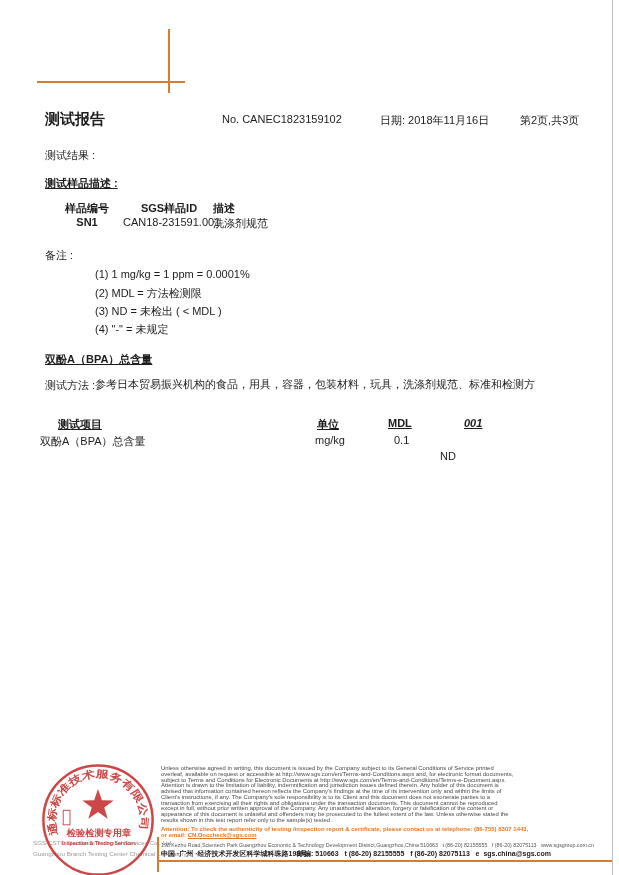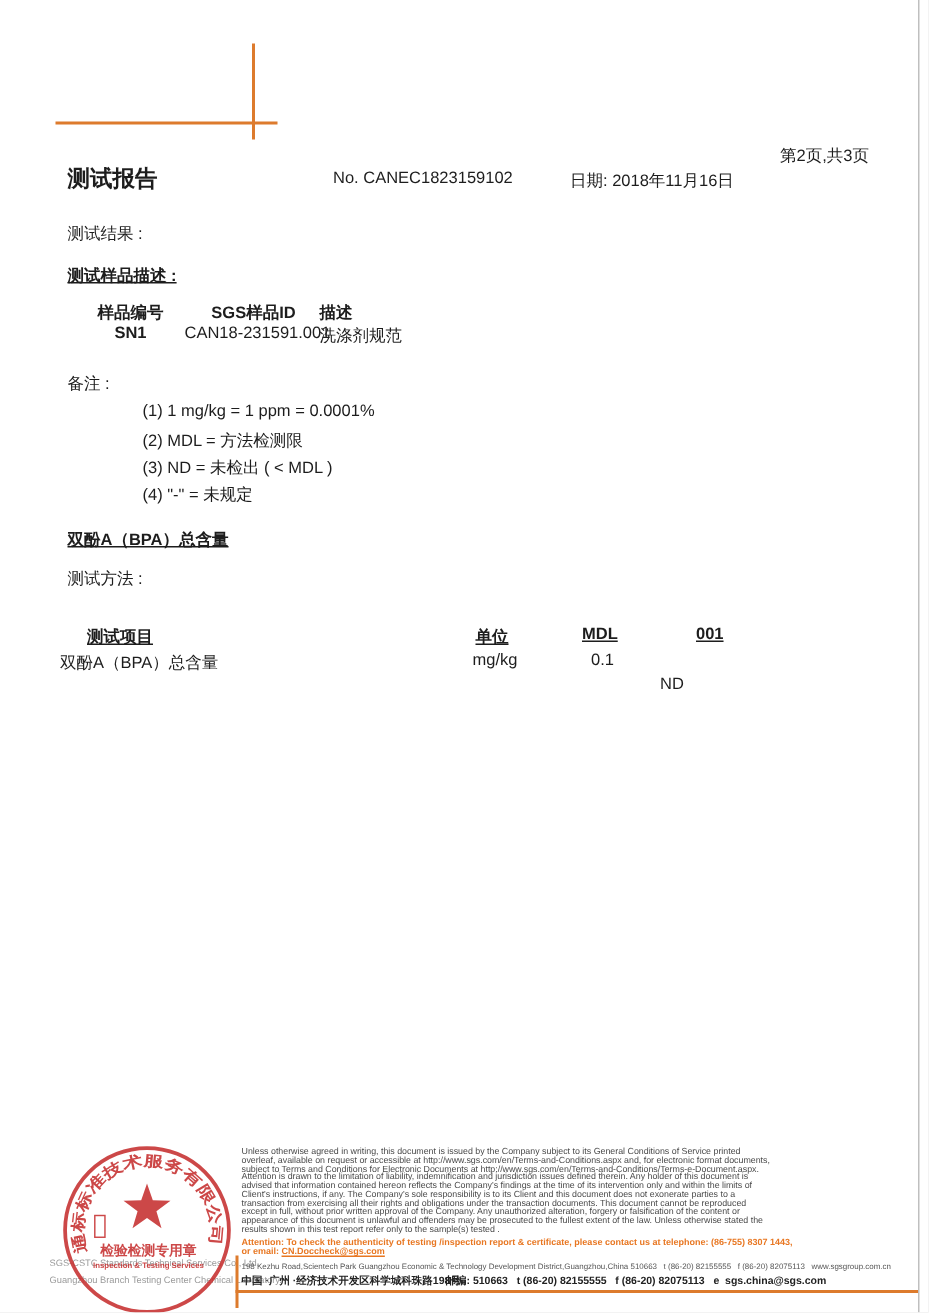--- a/index.html
+++ b/index.html
@@ -14,21 +14,21 @@
   .logo-text{font-weight:bold;font-size:54px;letter-spacing:-3px;color:#8b8b8b;line-height:1;}
   .rule-h{background:#dd7b2d;height:2px;}
   .rule-v{background:#dd7b2d;width:2px;}
   
   .doc-title{font-size:15px;font-weight:bold;}
   .hdr{font-size:11px;}
   .body-txt{font-size:11px;white-space:pre;}
   .bold{font-weight:bold;}
   .ul{text-decoration:underline;}
   .center{text-align:center;}
-  .it{padding-left:24px;}
+  .it{font-style:italic;padding-left:24px;}
   
   .company-line{font-size:6.2px;color:#9a9a9a;white-space:pre;}
   .disc{font-size:5.9px;line-height:5.75px;color:#4a4a4a;white-space:pre;}
   .attn{font-size:6px;line-height:6.4px;color:#e87722;font-weight:bold;white-space:pre;}
   .addr-en{font-size:5.3px;color:#555;white-space:pre;}
   .addr-cn{font-size:7px;color:#222;font-weight:bold;white-space:pre;}
   .member{font-size:8px;color:#333;}
   .stamp-svg{opacity:.88;}
 </style>
 </head>
@@ -36,21 +36,21 @@
 
 <div class="page">
   <div class="page-edge"></div>
 
   <div class="abs rule-h" style="left:37px;top:81px;width:148px;"></div>
   <div class="abs rule-v" style="left:168px;top:29px;height:64px;"></div>
 
   <div class="abs doc-title" style="left:45px;top:110px;">测试报告</div>
   <div class="abs hdr" style="left:222px;top:113px;">No. CANEC1823159102</div>
   <div class="abs hdr" style="left:380px;top:113px;">日期: 2018年11月16日</div>
-  <div class="abs hdr" style="left:520px;top:96px;">第2页,共3页</div>
+  <div class="abs hdr" style="left:520px;top:113px;">第2页,共3页</div>
 
   <div class="abs body-txt" style="left:45px;top:148px;">测试结果 :</div>
 
   <div class="abs body-txt bold ul" style="left:45px;top:176px;">测试样品描述 :</div>
 
   <div>
     <div class="abs body-txt bold center" style="left:52px;top:201px;width:70px;">样品编号</div>
     <div class="abs body-txt bold center" style="left:123px;top:201px;width:92px;">SGS样品ID</div>
     <div class="abs body-txt bold" style="left:213px;top:201px;">描述</div>
     <div class="abs body-txt center" style="left:52px;top:216px;width:70px;font-weight:bold;">SN1</div>
@@ -59,20 +59,21 @@
   </div>
 
   <div class="abs body-txt" style="left:45px;top:248px;">备注 :</div>
   <div class="abs body-txt" style="left:95px;top:268px;">(1) 1 mg/kg = 1 ppm = 0.0001%</div>
   <div class="abs body-txt" style="left:95px;top:286px;">(2) MDL = 方法检测限</div>
   <div class="abs body-txt" style="left:95px;top:304px;">(3) ND = 未检出 ( &lt; MDL )</div>
   <div class="abs body-txt" style="left:95px;top:322px;">(4) "-" = 未规定</div>
 
   <div class="abs body-txt bold ul" style="left:45px;top:352px;">双酚A（BPA）总含量</div>
   <div class="abs body-txt" style="left:45px;top:378px;">测试方法 :</div>
+  <div class="abs body-txt" style="left:95px;top:377px;">参考日本贸易振兴机构的食品，用具，容器，包装材料，玩具，洗涤剂规范、标准和检测方</div>
 
   <div>
     <div class="abs body-txt bold ul" style="left:58px;top:417px;">测试项目</div>
     <div class="abs body-txt bold ul" style="left:317px;top:417px;">单位</div>
     <div class="abs body-txt bold ul" style="left:388px;top:417px;">MDL</div>
     <div class="abs body-txt bold ul it" style="left:440px;top:417px;">001</div>
     <div class="abs body-txt" style="left:40px;top:434px;">双酚A（BPA）总含量</div>
     <div class="abs body-txt" style="left:315px;top:434px;">mg/kg</div>
     <div class="abs body-txt" style="left:394px;top:434px;">0.1</div>
     <div class="abs body-txt" style="left:440px;top:450px;">ND</div>

